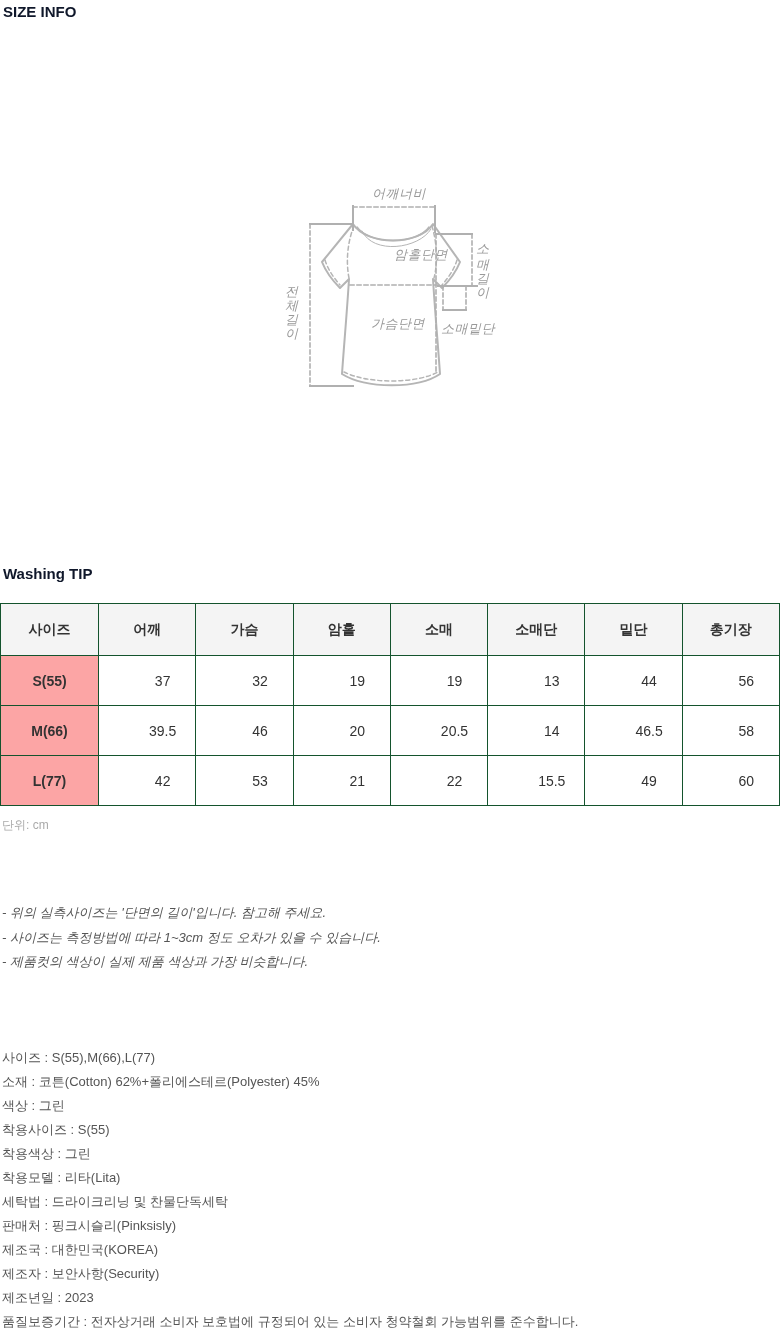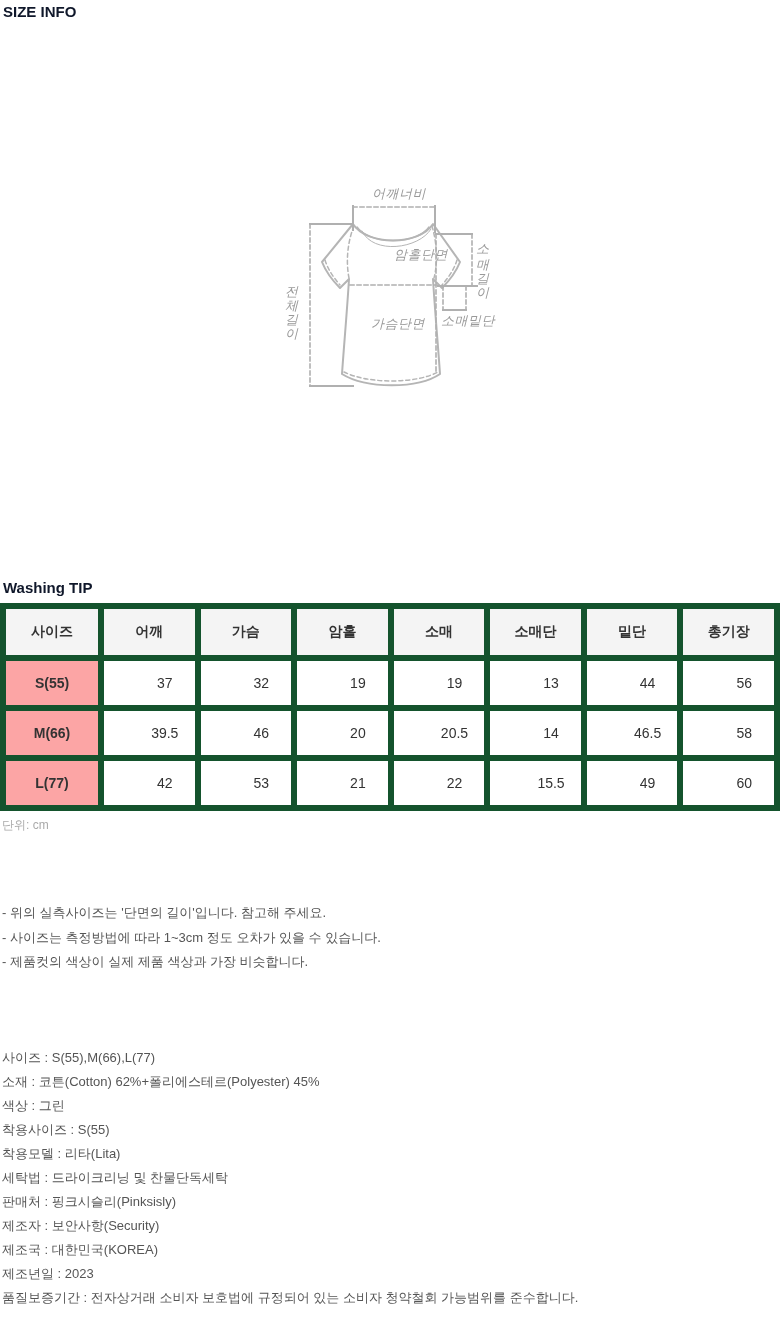--- a/index.html
+++ b/index.html
@@ -5,58 +5,58 @@
   * { margin:0; padding:0; box-sizing:border-box; }
   html,body { background:#fff; }
   body { font-family:"Liberation Sans","DejaVu Sans",sans-serif; }
   .page { position:relative; width:780px; height:1337px; background:#ffffff; overflow:hidden; }
 
   .section-title {
     position:absolute; left:3px;
     font-size:15px; font-weight:700; color:#0f172a; letter-spacing:0;
   }
   #size-info-title { top:3px; }
-  #washing-tip-title { top:565px;margin-top:14px; }
+  #washing-tip-title { top:565px; }
 
   
   .diagram { position:absolute; left:270px; top:175px; width:380px; height:230px;font-style:italic; }
   .diagram svg { position:absolute; left:0; top:0; }
   .dlabel {
     position:absolute; font-size:13px; color:#999; white-space:nowrap;
     letter-spacing:0.5px;
   }
   .dlabel.vert { writing-mode:vertical-rl; text-orientation:upright; line-height:1; letter-spacing:1px; }
   #lbl-shoulder { left:92px; top:10px; width:74px; text-align:center; }
   #lbl-total    { left:15px; top:101px; }
   #lbl-armhole  { left:124px; top:71px; }
   #lbl-chest    { left:101px; top:115px;margin-top:25px; }
   #lbl-sleevelen{ left:206px; top:60px; }
-  #lbl-sleevehem{ left:171px; top:137px; }
+  #lbl-sleevehem{ left:171px; top:145px; }
 
   
   .size-table {
     position:absolute; left:0; top:603px; width:780px;
     border-collapse:collapse; table-layout:fixed;
     font-size:14px; color:#333;
   }
   .size-table th, .size-table td {
-    border:6px solid #14532d; text-align:center; vertical-align:middle;
+    border:1px solid #14532d; text-align:center; vertical-align:middle;
   }
   .size-table thead th { height:52px; background:#f4f4f4; font-weight:700; }
   .size-table tbody tr { height:50px; }
   .size-table tbody th { background:#fca5a5; font-weight:700; }
   .size-table tbody td { background:#fff; font-weight:400;padding-left:31px; }
 
   .unit-label {
     position:absolute; left:2px; top:817px;
     font-size:12px; color:#aaa;
   }
 
   
-  .notes { position:absolute; left:2px; top:901px; }
+  .notes { position:absolute; left:2px; top:901px;font-style:italic; }
   .notes p { font-size:13px; color:#555; line-height:24.5px; }
 
   .details { position:absolute; left:2px; top:1046px; }
   .details p { font-size:13px; color:#555; line-height:24px; }
 </style>
 </head>
 <body>
 
 <div class="page">
 
@@ -177,22 +177,23 @@
     <p>- 위의 실측사이즈는 '단면의 길이'입니다. 참고해 주세요.</p>
     <p>- 사이즈는 측정방법에 따라 1~3cm 정도 오차가 있을 수 있습니다.</p>
     <p>- 제품컷의 색상이 실제 제품 색상과 가장 비슷합니다.</p>
   </div>
 
   <div class="details">
     <p>사이즈 : S(55),M(66),L(77)</p>
     <p>소재 : 코튼(Cotton) 62%+폴리에스테르(Polyester) 45%</p>
     <p>색상 : 그린</p>
     <p>착용사이즈 : S(55)</p>
+    <p>착용색상 : 그린</p>
     <p>착용모델 : 리타(Lita)</p>
     <p>세탁법 : 드라이크리닝 및 찬물단독세탁</p>
     <p>판매처 : 핑크시슬리(Pinksisly)</p>
+    <p>제조국 : 대한민국(KOREA)</p>
     <p>제조자 : 보안사항(Security)</p>
-    <p>제조국 : 대한민국(KOREA)</p>
     <p>제조년일 : 2023</p>
     <p>품질보증기간 : 전자상거래 소비자 보호법에 규정되어 있는 소비자 청약철회 가능범위를 준수합니다.</p>
   </div>
 
 </div>
 
 </body></html>

